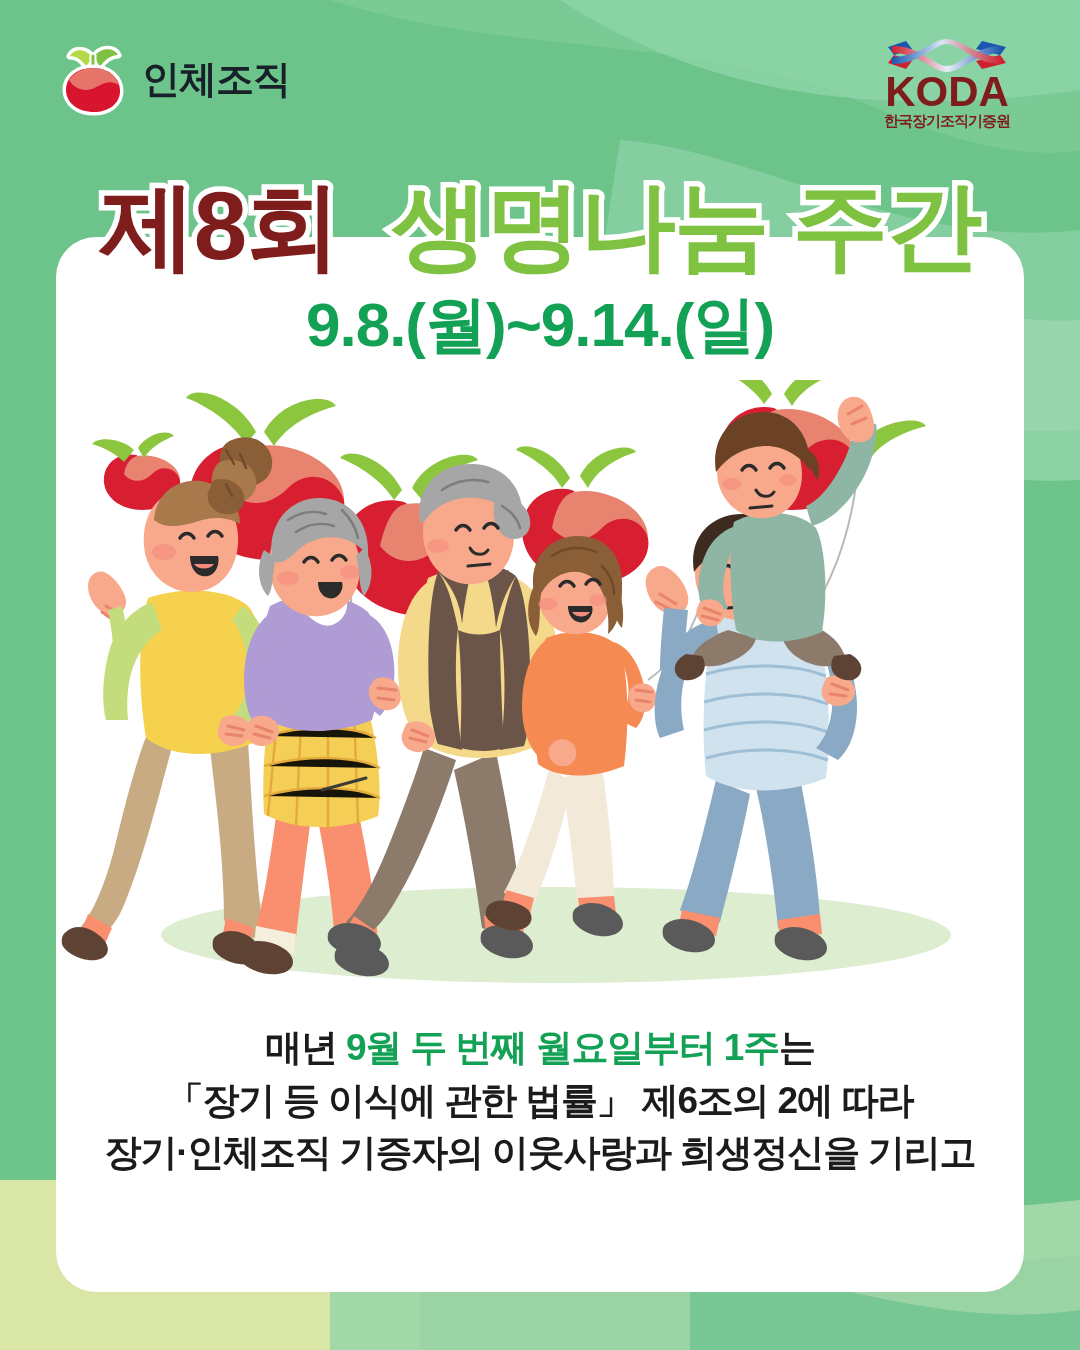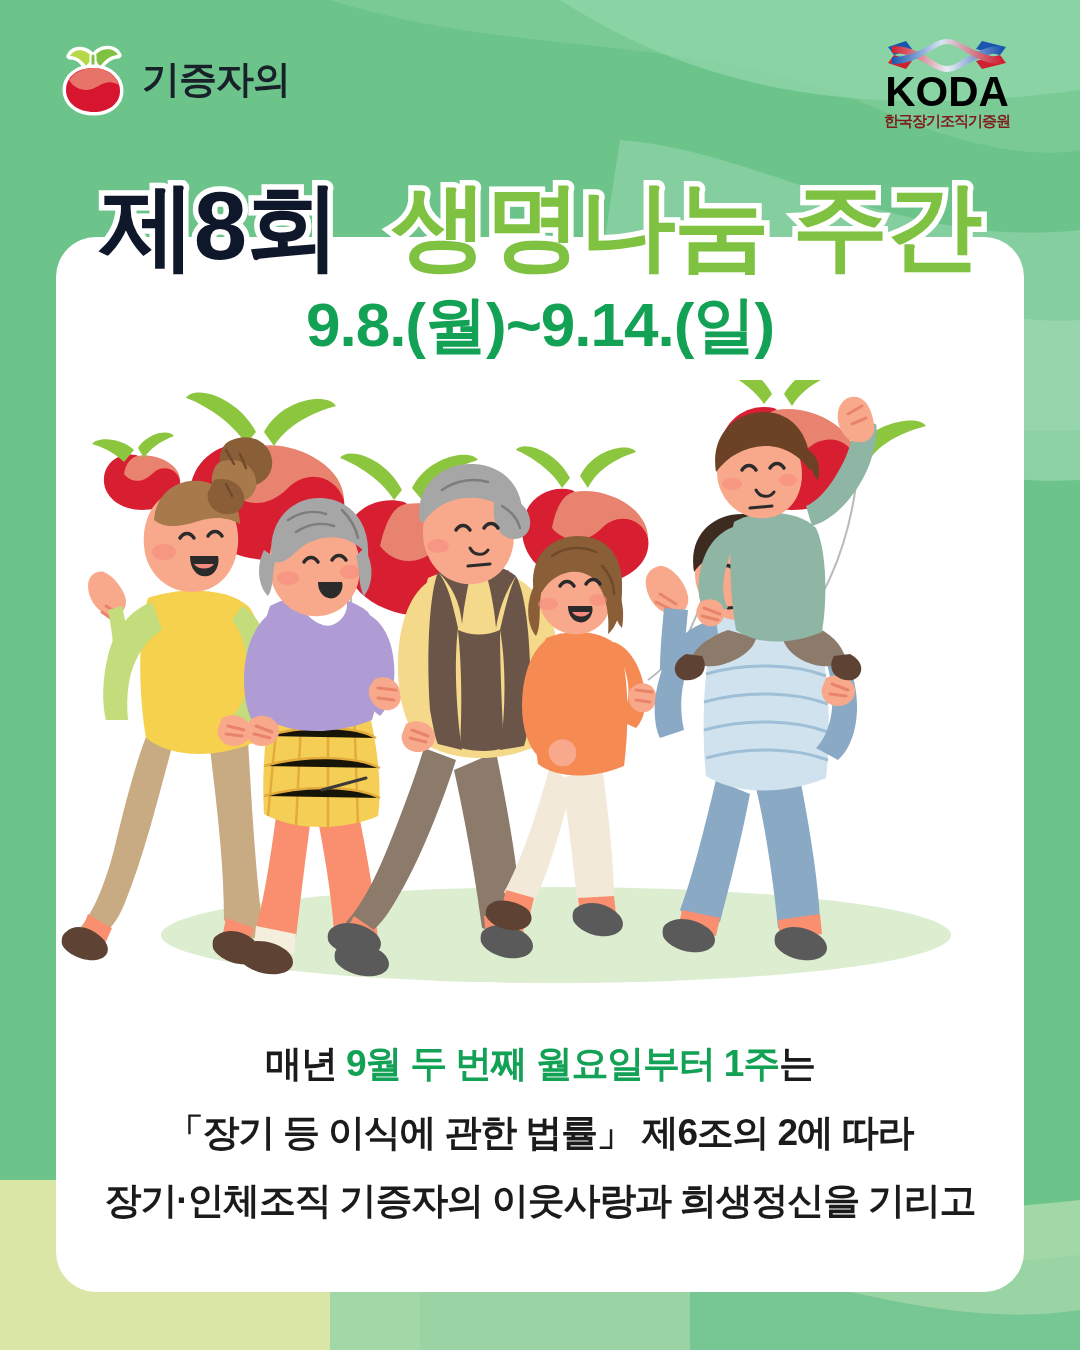--- a/index.html
+++ b/index.html
@@ -54,21 +54,21 @@
     position: absolute;
     right: 58px;
     top: 38px;
     width: 150px;
     text-align: center;
   }
   .koda-logo .ribbon { width: 130px; height: 36px; display:block; margin: 0 auto; }
   .koda-logo .koda-text {
     font-size: 42px;
     font-weight: bold;
-    color: #000000;
+    color: #7f1d1d;
     letter-spacing: 0px;
     line-height: 0.95;
     margin-top: -2px;
   }
   .koda-logo .koda-sub {
     font-size: 15px;
     font-weight: bold;
     color: #7f1d1d;
     letter-spacing: -1px;
     line-height: 1.1;
@@ -97,21 +97,21 @@
   }
   .main-title {
     font-size: 96px;
     font-weight: bold;
     line-height: 1;
     letter-spacing: -2px;
     white-space: nowrap;
     -webkit-text-stroke: 11px #ffffff;
     paint-order: stroke fill;
   }
-  .main-title .t-ordinal { color: #0f172a; text-decoration: underline; }
+  .main-title .t-ordinal { color: #7f1d1d; text-decoration: underline; }
   .main-title .t-main { color: #7fc241; margin-left: 28px; }
 
   .date-line {
     margin-top: 20px;
     font-size: 62px;
     font-weight: bold;
     color: #12a155;
     letter-spacing: -1px;
     line-height: 1;
     white-space: nowrap;
@@ -135,21 +135,21 @@
     top: 1022px;
     width: 968px;
     text-align: center;
     z-index: 5;
     font-size: 37px;
     font-weight: bold;
     color: #1b1b1b;
     line-height: 1.42;
     letter-spacing: -1.2px;
   }
-  .body-text .ln { white-space: nowrap; margin-top: 16px; }
+  .body-text .ln { white-space: nowrap; }
   .hl { color: #12a155; }
 </style>
 </head>
 <body>
 
 <div id="poster">
 
   <div class="bg-layer">
     <svg viewBox="0 0 1080 1350" xmlns="http://www.w3.org/2000/svg">
       <rect x="0" y="0" width="1080" height="1350" fill="#6cc48a"></rect>
@@ -172,21 +172,21 @@
         <path d="M37,16 C30,6 18,6 14,14 C20,14 26,18 30,24 Z" fill="#ffffff" stroke="#ffffff" stroke-width="7" stroke-linejoin="round"></path>
         <path d="M37,16 C30,6 18,6 14,14 C20,14 26,18 30,24 Z" fill="#b5d84a"></path>
         <path d="M38,15 C44,5 58,5 62,13 C55,13 48,18 44,25 Z" fill="#ffffff" stroke="#ffffff" stroke-width="7" stroke-linejoin="round"></path>
         <path d="M38,15 C44,5 58,5 62,13 C55,13 48,18 44,25 Z" fill="#7fc241"></path>
         <path d="M37,14 L37,30" stroke="#ffffff" stroke-width="7" stroke-linecap="round"></path>
         <path d="M37,14 L37,30" stroke="#7fc241" stroke-width="3" stroke-linecap="round"></path>
         <path d="M37,26 C54,26 64,37 64,49 C64,62 52,70 38,70 C22,70 10,61 10,48 C10,35 21,26 37,26 Z" fill="#ffffff" stroke="#ffffff" stroke-width="7" stroke-linejoin="round"></path>
         <path d="M37,26 C54,26 64,37 64,49 C64,62 52,70 38,70 C22,70 10,61 10,48 C10,35 21,26 37,26 Z" fill="#d8152f"></path>
         <path d="M37,26 C50,26 60,33 63,43 C52,36 44,44 36,47 C27,50 18,46 13,38 C19,30 27,26 37,26 Z" fill="#e8796b" opacity="0.95"></path>
       </svg>
-      <div class="wordmark">기증자의</div>
+      <div class="wordmark">인체조직</div>
     </div>
 
     <div class="koda-logo">
       <svg class="ribbon" viewBox="0 0 130 36" xmlns="http://www.w3.org/2000/svg">
         <defs>
           <linearGradient id="rbA" x1="0" y1="0" x2="1" y2="0">
             <stop offset="0%" stop-color="#1a56b0"></stop>
             <stop offset="45%" stop-color="#d9e6f2"></stop>
             <stop offset="100%" stop-color="#cf2030"></stop>
           </linearGradient>

